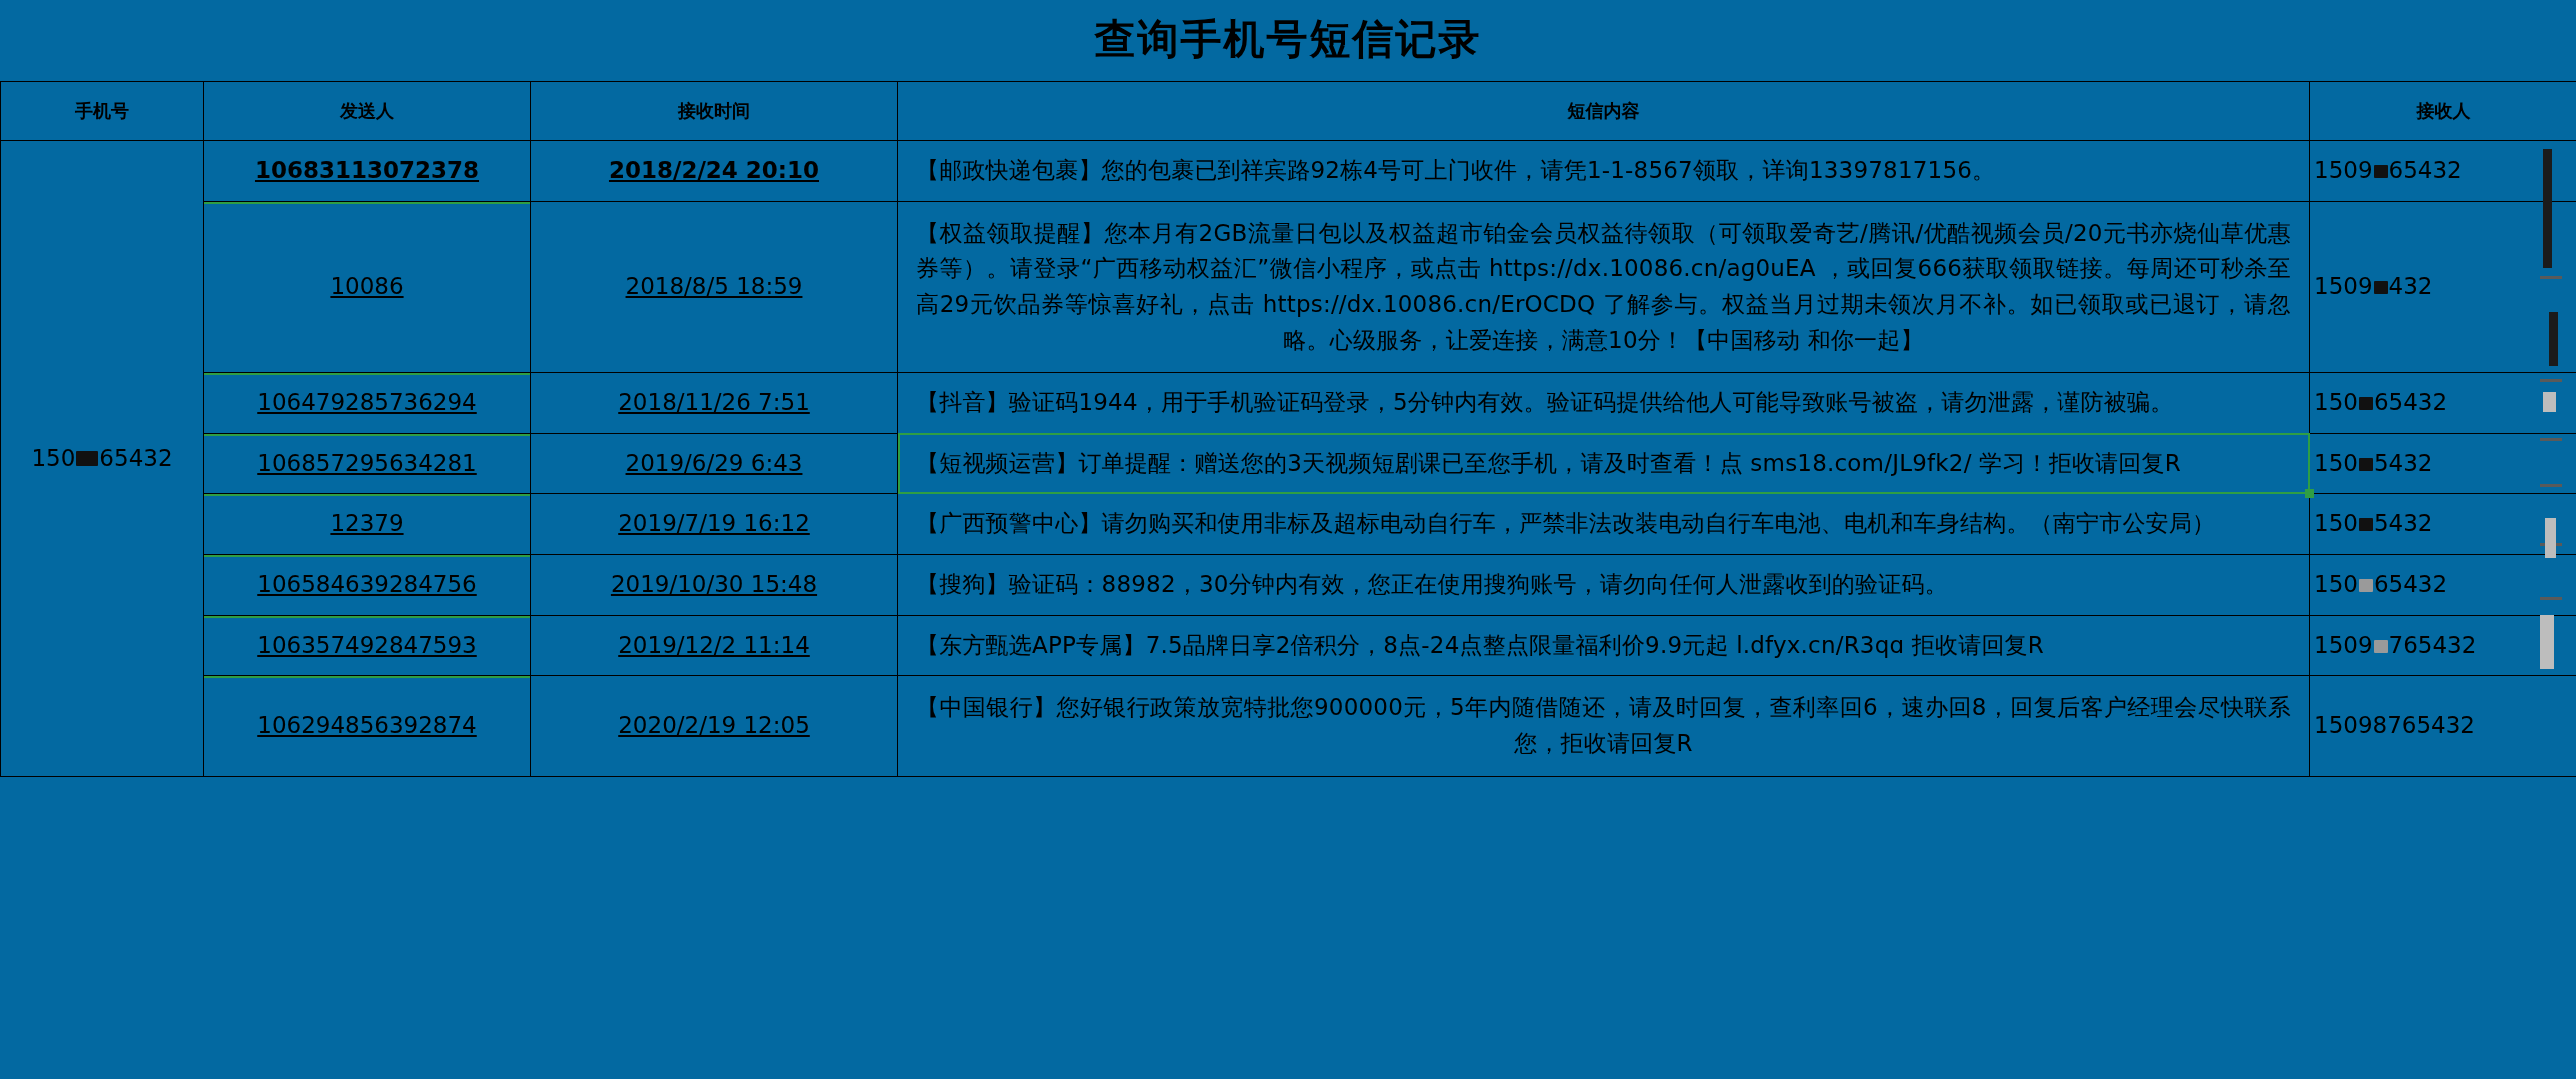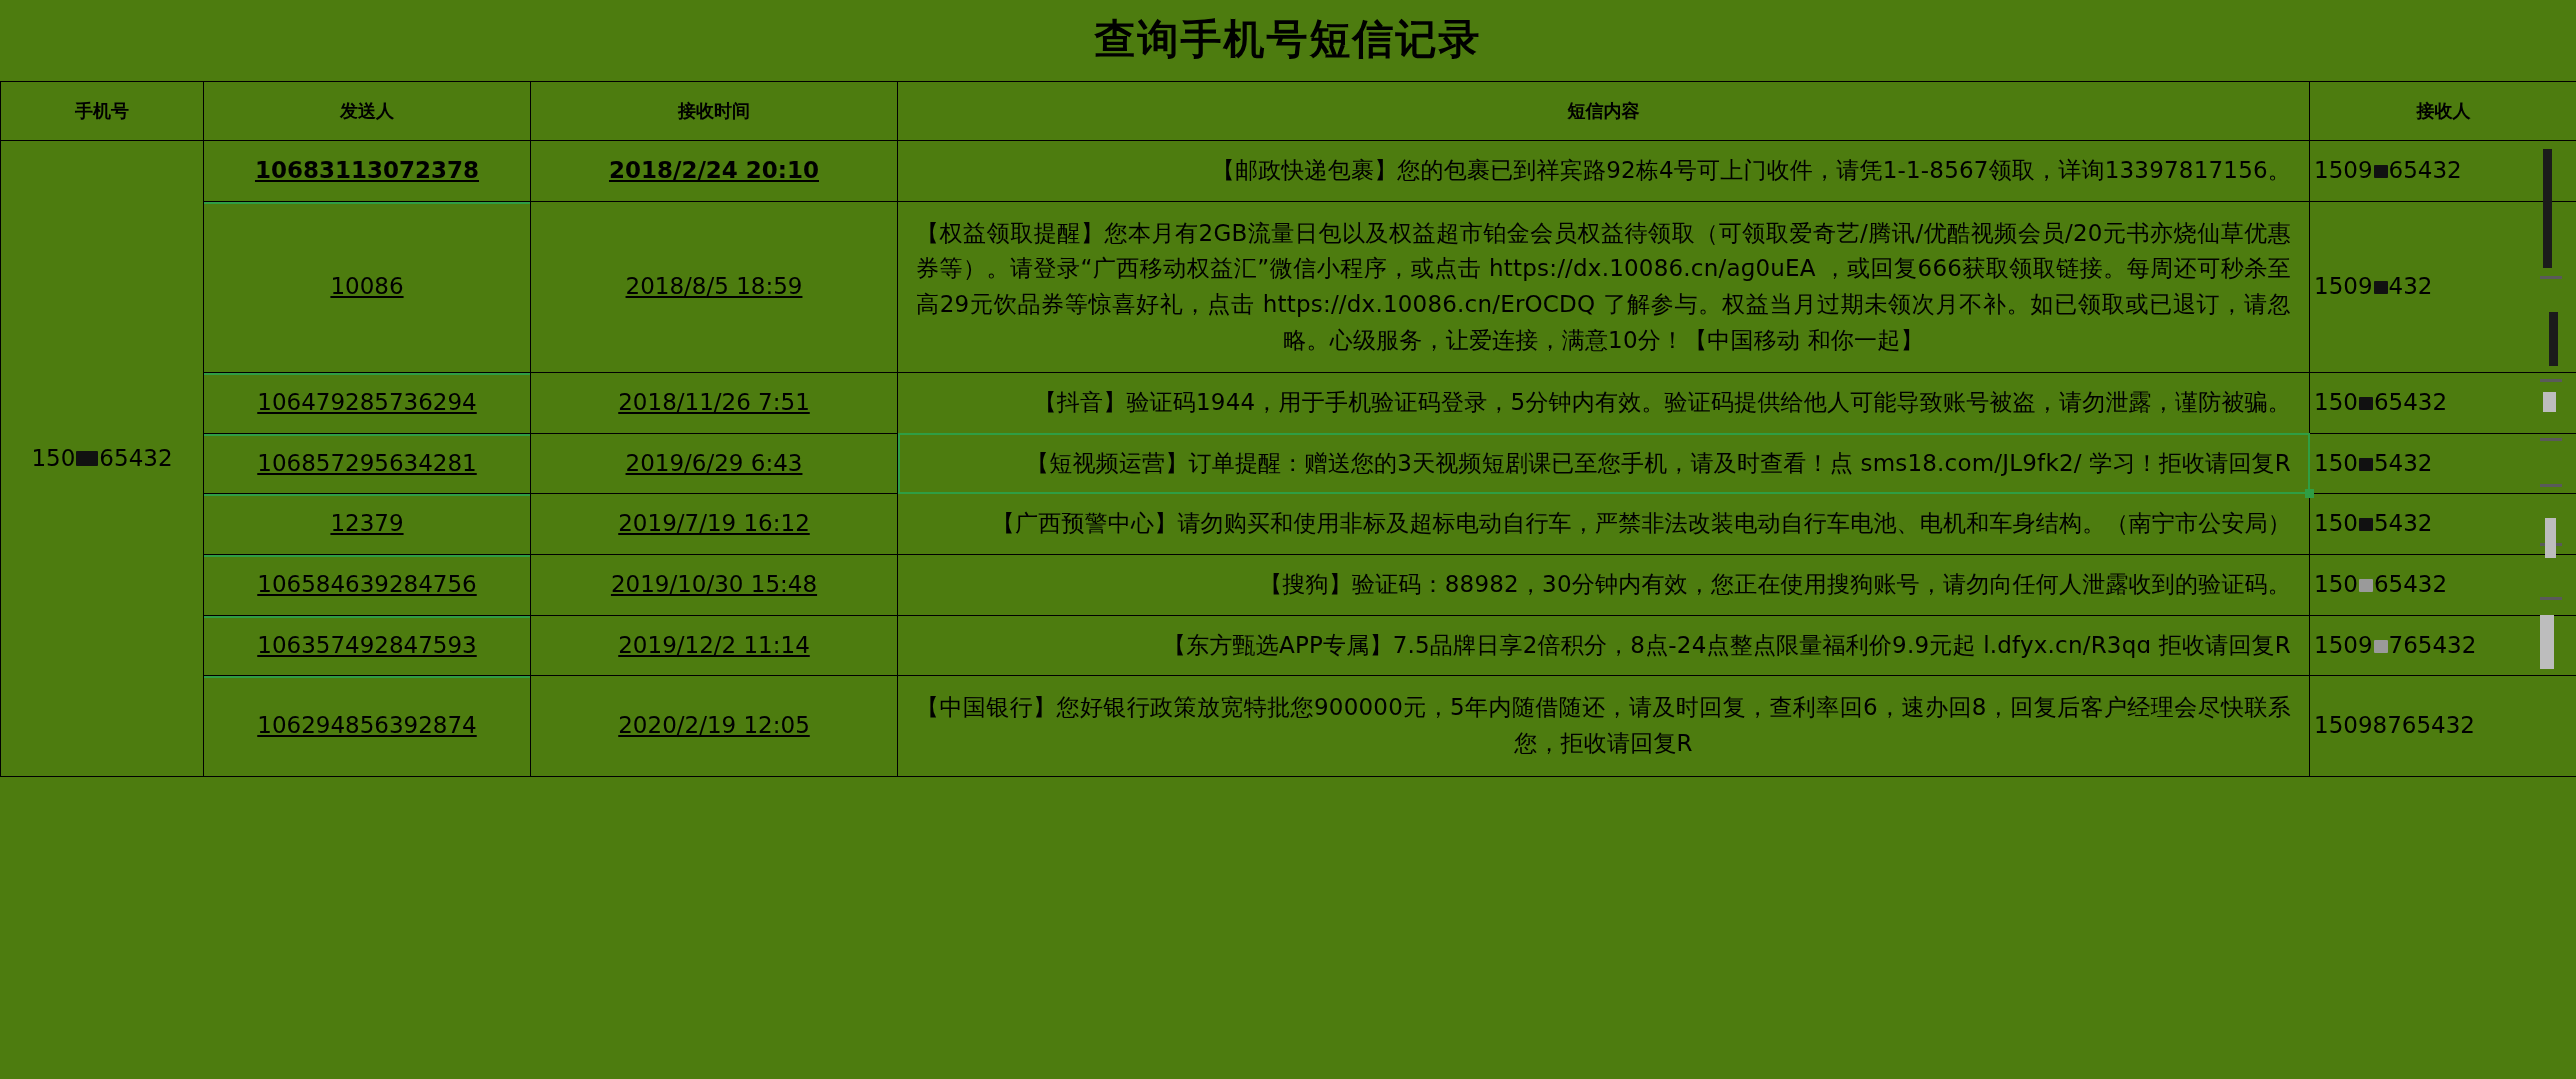--- a/index.html
+++ b/index.html
@@ -11,21 +11,21 @@
     width: 2576px;
     height: 1080px;
     overflow: hidden;
     font-family: "Liberation Sans", sans-serif;
     color: #000000;
   }
   .page {
     position: relative;
     width: 2576px;
     height: 1080px;
-    background: #4d7c0f;
+    background: #0369a1;
   }
   .doc-title {
     text-align: center;
     font-size: 41px;
     font-weight: bold;
     letter-spacing: 2px;
     padding-top: 12px;
     padding-bottom: 14px;
     font-family: "DejaVu Sans", sans-serif;
   }
@@ -59,21 +59,21 @@
     font-size: 25px;
     padding: 0 4px;
   }
   td.cell-sender, td.cell-time {
     text-align: center;
     padding: 10px 6px;
     text-decoration: underline;
   }
   td.cell-time.bold, td.cell-sender.bold { font-weight: bold; }
   td.cell-content {
-    text-align: right;
+    text-align: left;
     padding: 12px 18px;
     letter-spacing: 0.2px;
   }
   td.cell-content.justify {
     text-align: justify;
     text-align-last: center;
     padding: 14px 18px;
   }
   td.cell-recv {
     text-align: left;

